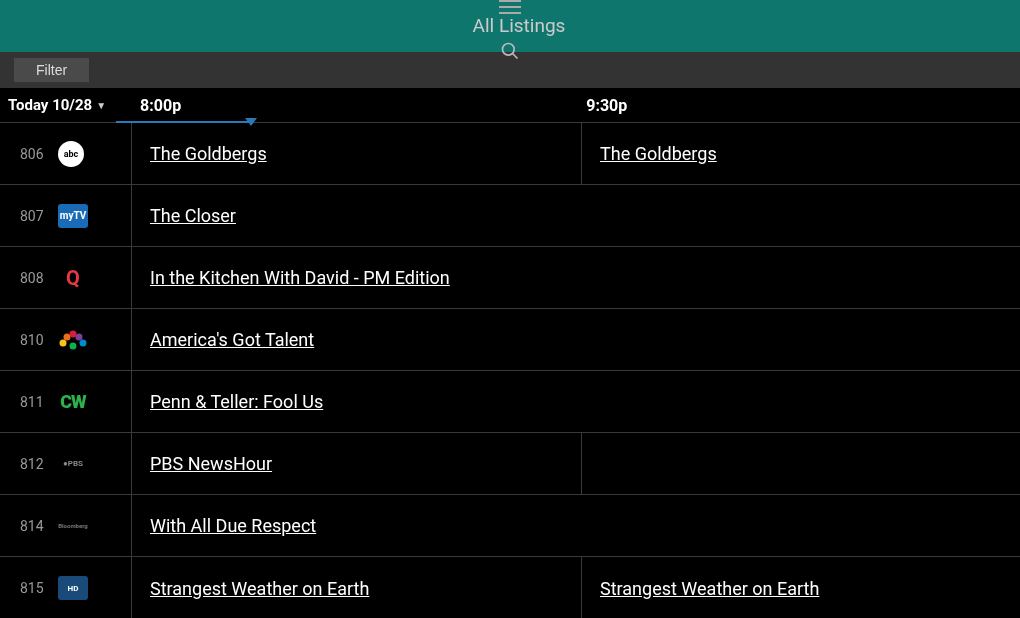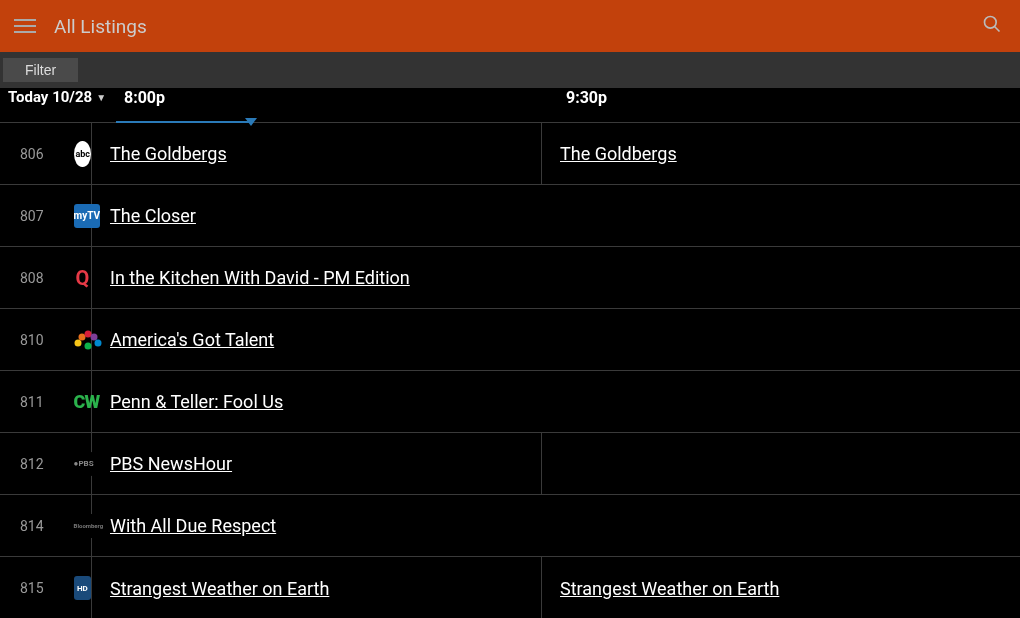--- a/index.html
+++ b/index.html
@@ -6,24 +6,25 @@
 body {
   width: 1020px;
   height: 618px;
   background: #000;
   font-family: -apple-system, BlinkMacSystemFont, "Segoe UI", Roboto, Arial, sans-serif;
   color: #fff;
   overflow: hidden;
 }
 .header {
   height: 52px;
-  background: #c2410c;
+  background: #0f766e;
   display: flex;
   align-items: center;
   padding: 0 14px;
+  flex-direction: column;
 }
 .hamburger {
   display: flex;
   flex-direction: column;
   justify-content: center;
   width: 22px;
   height: 22px;
   cursor: pointer;
   gap: 4px;
 }
@@ -48,36 +49,37 @@
   height: 20px;
   stroke: #bbb;
   fill: none;
   stroke-width: 2;
 }
 .filter-bar {
   height: 36px;
   background: #333;
   display: flex;
   align-items: center;
-  padding-left: 3px;
+  padding-left: 14px;
 }
 .filter-btn {
   background: #4a4a4a;
   color: #ddd;
   border: none;
   font-size: 14px;
   padding: 4px 22px;
   cursor: pointer;
 }
 .time-header {
   height: 34px;
   display: flex;
-  align-items: flex-start;
+  align-items: center;
   background: #000;
   position: relative;
+  gap: 20px;
 }
 .date-picker {
   display: flex;
   align-items: center;
   font-size: 15px;
   font-weight: bold;
   color: #fff;
   padding-left: 8px;
   width: 116px;
   cursor: pointer;
@@ -119,26 +121,25 @@
   border-top: 1px solid #3a3a3a;
 }
 .row {
   display: flex;
   height: 62px;
   border-bottom: 1px solid #3a3a3a;
   align-items: stretch;
 }
 .row:last-child { border-bottom: none; }
 .channel-cell {
-  width: 92px;
+  width: 132px;
   display: flex;
   align-items: center;
   padding-left: 20px;
   border-right: 1px solid #3a3a3a;
-  gap: 30px;
 }
 .channel-num {
   color: #999;
   font-size: 14px;
   width: 38px;
 }
 .channel-logo {
   width: 30px;
   height: 24px;
   display: flex;

